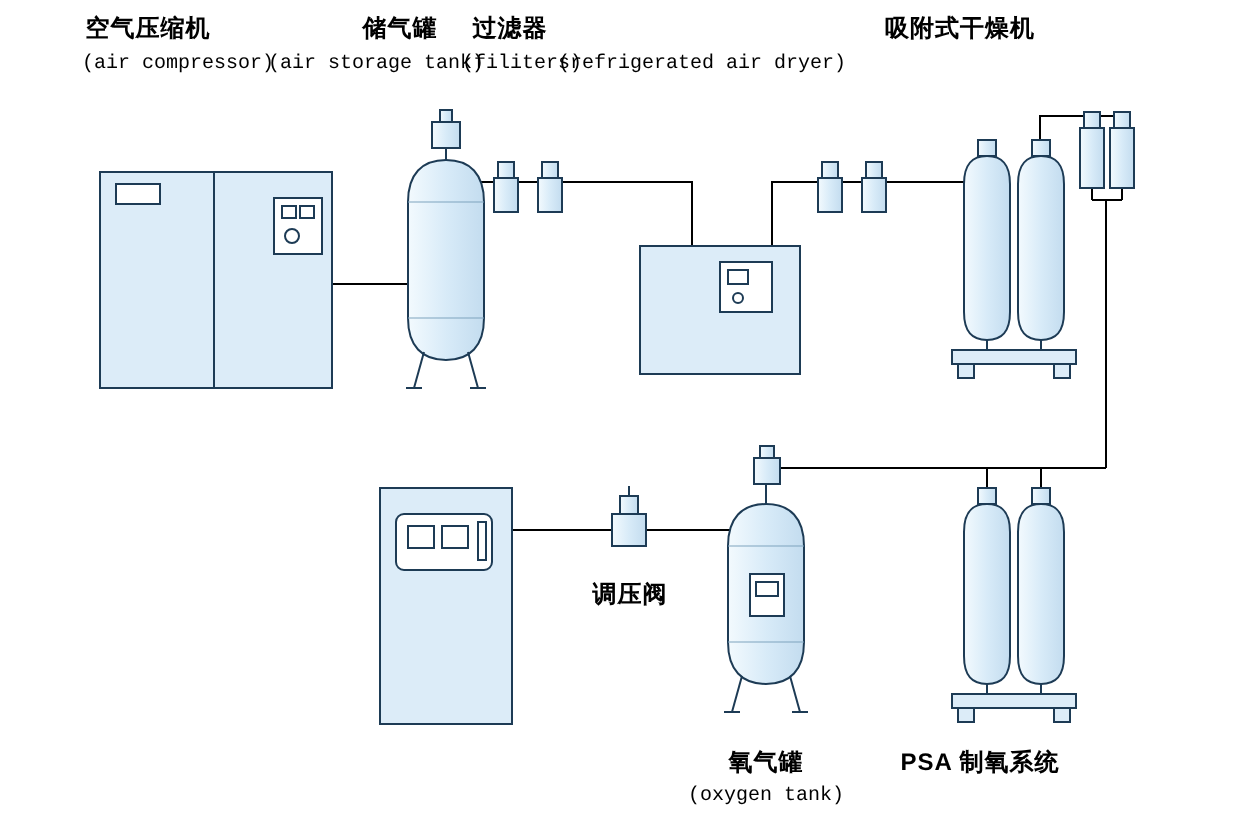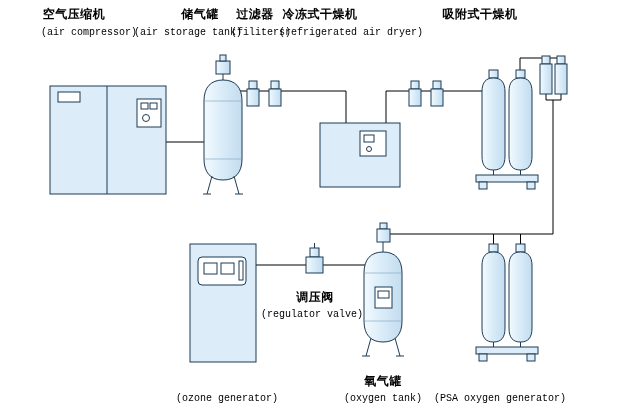--- a/index.html
+++ b/index.html
@@ -176,28 +176,25 @@
 
   <div class="lbl cn" style="left:74px;top:6px">空气压缩机</div>
   <div class="lbl en" style="left:89px;top:27px">(air compressor)</div>
 
   <div class="lbl cn" style="left:200px;top:6px">储气罐</div>
   <div class="lbl en" style="left:188px;top:27px">(air storage tank)</div>
 
   <div class="lbl cn" style="left:255px;top:6px">过滤器</div>
   <div class="lbl en" style="left:261px;top:27px">(filiters)</div>
 
-  <div class="lbl cn" style="left:320px;top:6px">冷冻式干燥机</div>
   <div class="lbl en" style="left:351px;top:27px">(refrigerated air dryer)</div>
 
   <div class="lbl cn" style="left:480px;top:6px">吸附式干燥机</div>
 
   <div class="lbl cn" style="left:315px;top:289px">调压阀</div>
-  <div class="lbl en" style="left:312px;top:309px">(regulator valve)</div>
-
-  <div class="lbl en" style="left:227px;top:393px">(ozone generator)</div>
+
 
   <div class="lbl cn" style="left:383px;top:373px">氧气罐</div>
   <div class="lbl en" style="left:383px;top:393px">(oxygen tank)</div>
 
-  <div class="lbl en" style="left:500px;top:393px">(PSA oxygen generator)</div>
+  <div class="lbl cn" style="left:490px;top:373px">PSA 制氧系统</div>
 
 </div>
 
 </body></html>

